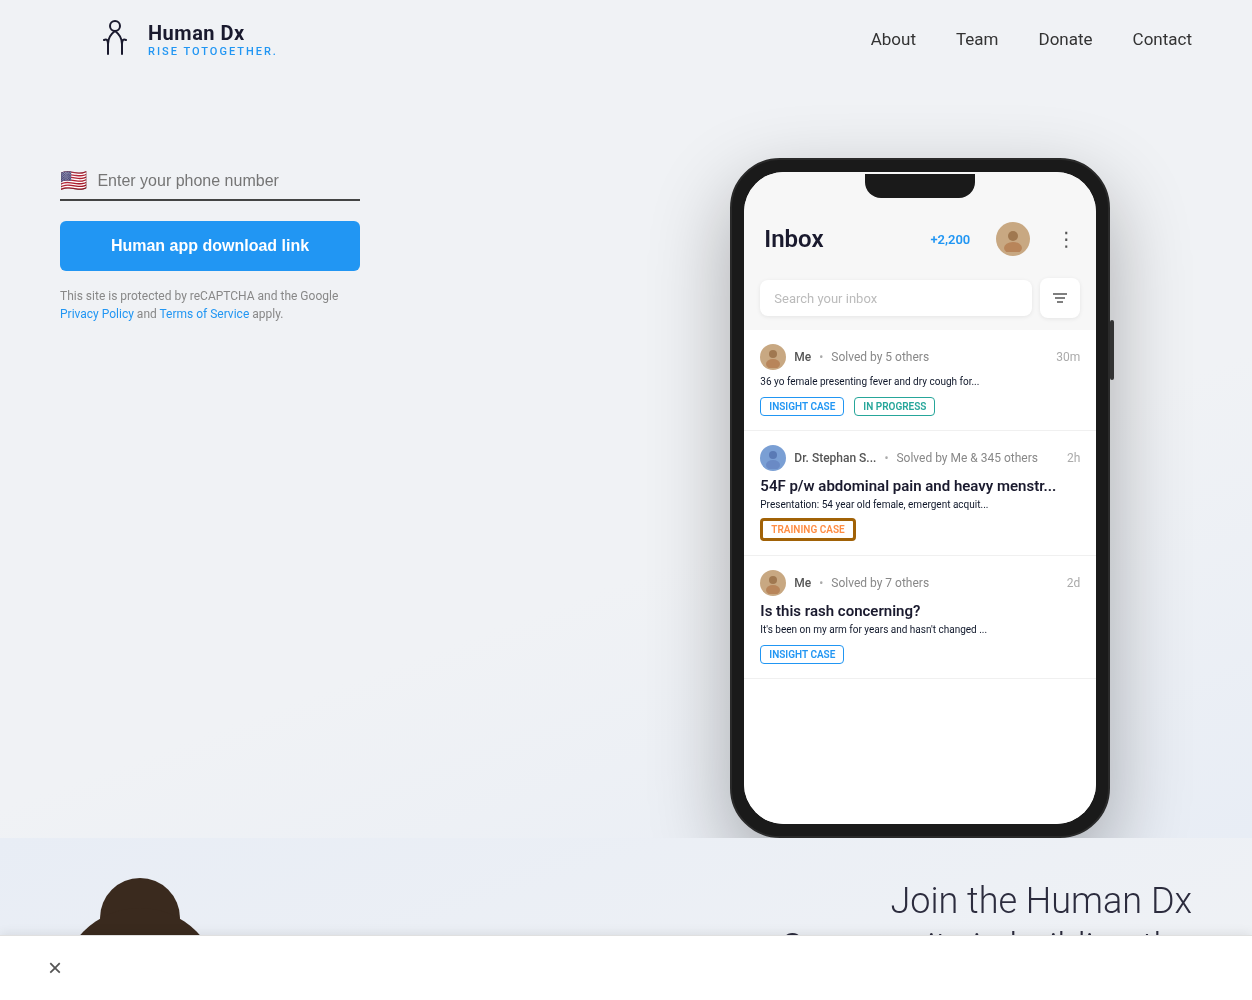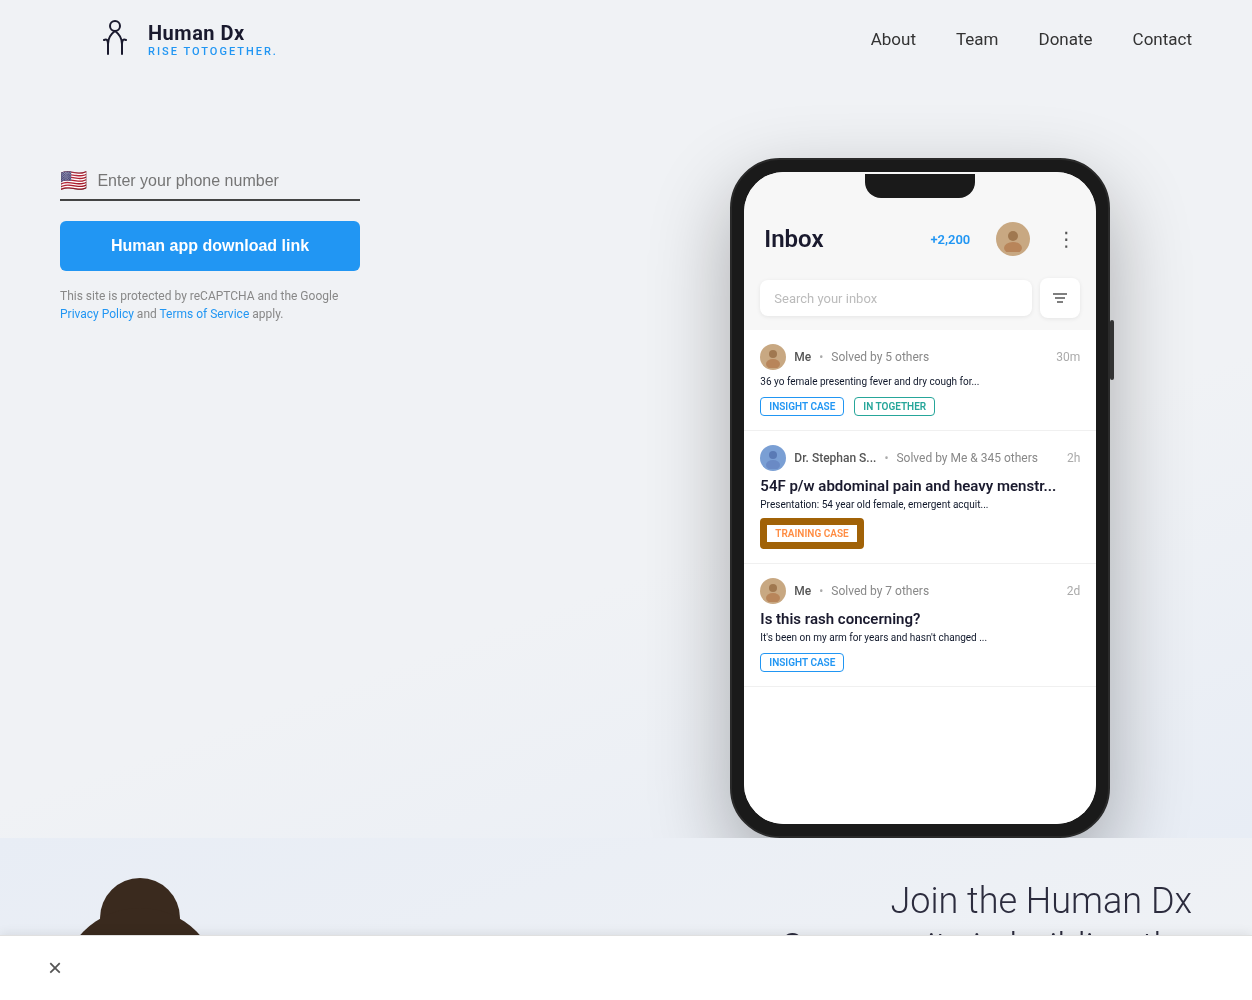--- a/index.html
+++ b/index.html
@@ -106,21 +106,21 @@
     .case-avatar.alt { background: #7a9fd4; }
     .case-author { font-size: 12px; color: #555; font-weight: 500; }
     .case-dot { color: #aaa; font-size: 12px; }
     .case-solved { font-size: 12px; color: #888; }
     .case-time { font-size: 12px; color: #aaa; }
     .case-title { font-size: 15px; font-weight: 600; color: #1a1a2e; margin-bottom: 4px; }
     .case-preview { font-size: 10px; color: #0f172a; margin-bottom: 8px; }
     .tag { display: inline-block; padding: 3px 8px; border-radius: 4px; font-size: 10px; font-weight: 600; margin-right: 6px; }
     .tag-insight { border: 1px solid #2196f3; color: #2196f3; background: transparent; }
     .tag-inprogress { border: 1px solid #26a69a; color: #26a69a; background: transparent; }
-    .tag-training { border: 7px solid #a16207; color: #ff8c42; background: transparent; }
+    .tag-training { border: 3px solid #a16207; color: #ff8c42; background: transparent; }
 
     
     .bottom-section {
       background: linear-gradient(160deg, #e8edf5 0%, #f0f2f5 100%);
       min-height: 200px; display: flex; align-items: flex-end; justify-content: flex-end;
       padding: 20px 60px; position: relative;
     }
     .bottom-join-text {
       font-size: 36px; font-weight: 300; color: #2c2c3e; line-height: 1.3;
       max-width: 420px; text-align: right;
@@ -229,21 +229,21 @@
                 </div>
                 <span class="case-author">Me</span>
                 <span class="case-dot">•</span>
                 <span class="case-solved">Solved by 5 others</span>
               </div>
               <span class="case-time">30m</span>
             </div>
             <div class="case-preview">36 yo female presenting fever and dry cough for...</div>
             <div>
               <span class="tag tag-insight">INSIGHT CASE</span>
-              <span class="tag tag-inprogress">IN TOGETHER</span>
+              <span class="tag tag-inprogress">IN PROGRESS</span>
             </div>
           </div>
 
           <div class="case-item">
             <div class="case-meta">
               <div class="case-meta-left">
                 <div class="case-avatar alt">
                   <svg width="22" height="22" viewBox="0 0 22 22" fill="none">
                       <circle cx="11" cy="8" r="4" fill="#5a7ab5"></circle>
                       <ellipse cx="11" cy="18" rx="7" ry="5" fill="#6a8ac5"></ellipse>

